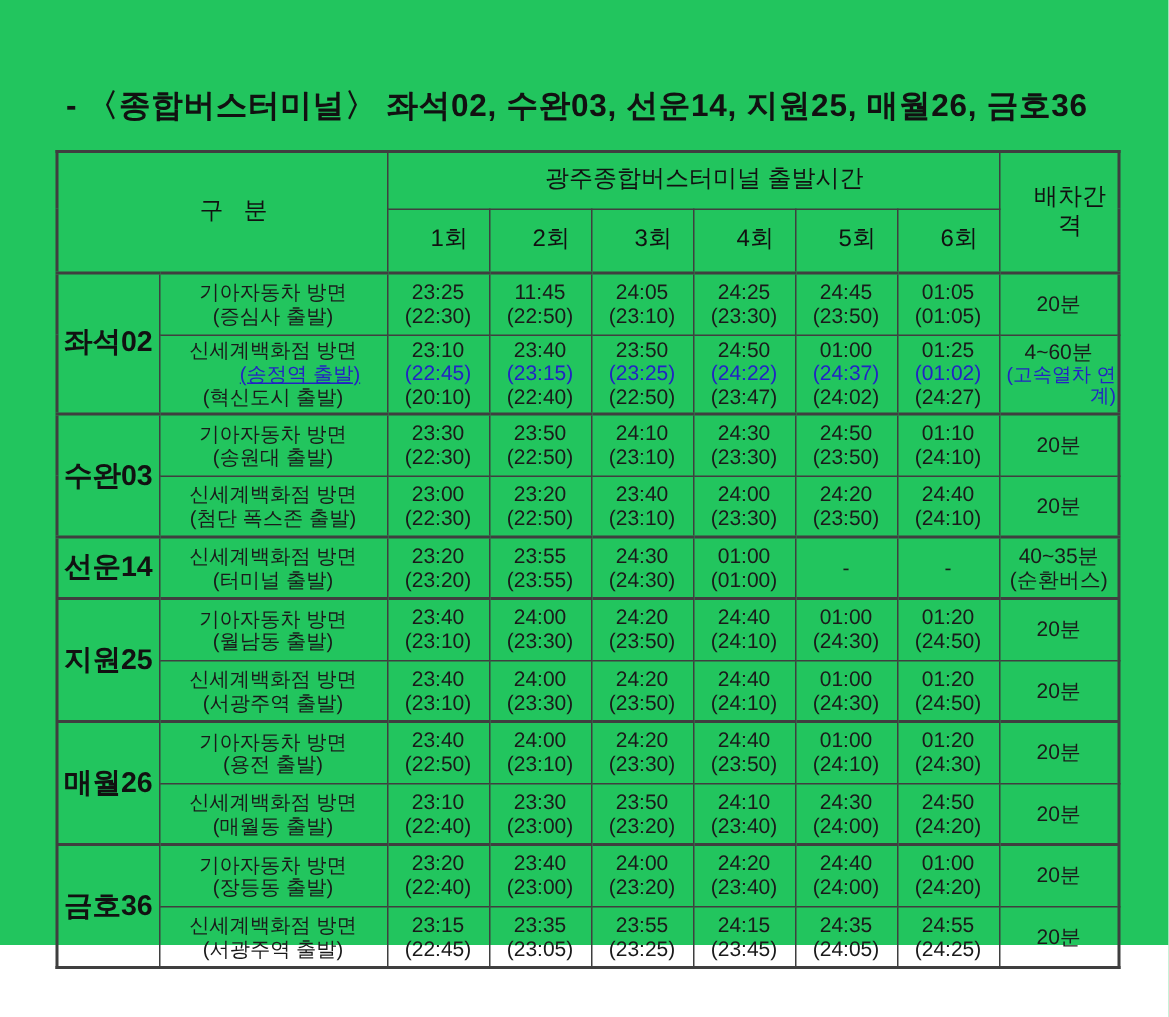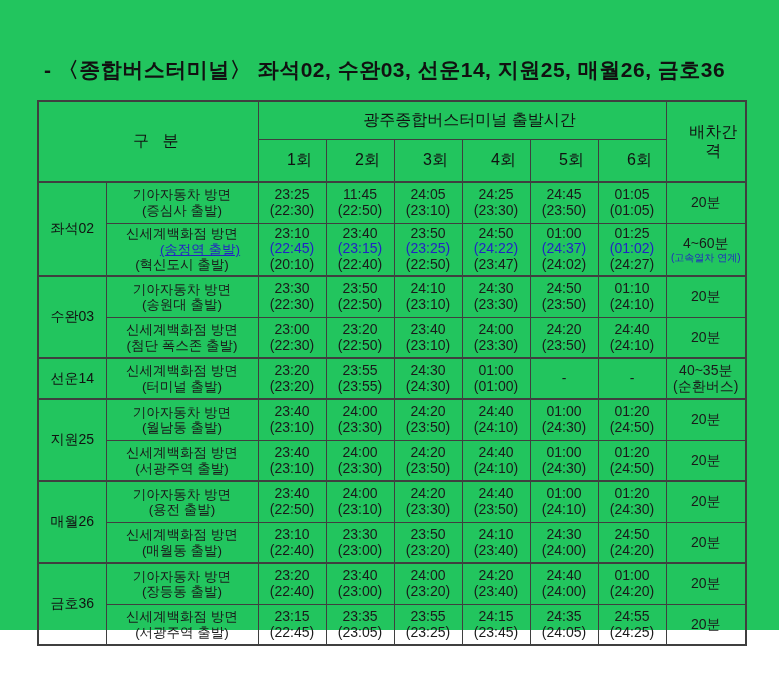--- a/index.html
+++ b/index.html
@@ -37,32 +37,32 @@
     line-height: 1.14;
   }
   .timetable { border: 2px solid #3f3f3f; }
 
   .timetable thead th { font-size: 16px; font-weight: normal; color: #111; padding-left: 16px; }
   th.gubun { white-space: pre; font-size: 16px; margin-left: 23px; }
   th.interval-head { font-weight: normal; font-size: 15.5px; }
   th.trip-head { height: 43px; font-size: 15px; }
   tr.head-top th { height: 38px; }
 
-  td.route-cell { font-size: 14px; font-weight: normal; color: #111; }
+  td.route-cell { font-size: 19px; font-weight: bold; color: #111; }
   td.direction-cell { font-size: 13.5px; }
   td.time-cell { font-size: 14px; }
   td.interval-cell { font-size: 14px; }
 
   tbody tr { height: 41px; }
   tr.group-start td { border-top: 2px solid #3f3f3f; margin-left: 28px; }
 
   .ln { display: block; }
   .ln.blue { color: #2323c4; }
   .ln.underline { text-decoration: underline; padding-left: 36px; }
-  .ln.small { font-size: 10px; line-height: 1.1; }
+  .ln.small { font-size: 13px; line-height: 1.1; text-align: right; }
 </style>
 </head>
 <body>
 
 <div class="page">
 
   <div class="doc-title">- 〈종합버스터미널〉 좌석02, 수완03, 선운14, 지원25, 매월26, 금호36</div>
 
   <table class="timetable">
     <colgroup>

